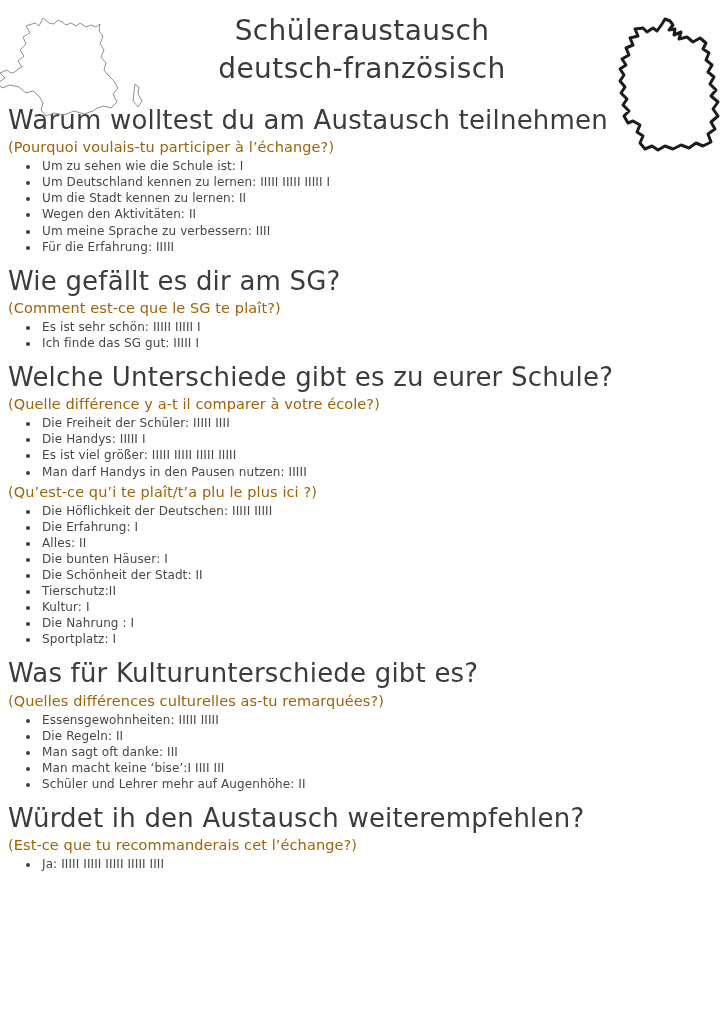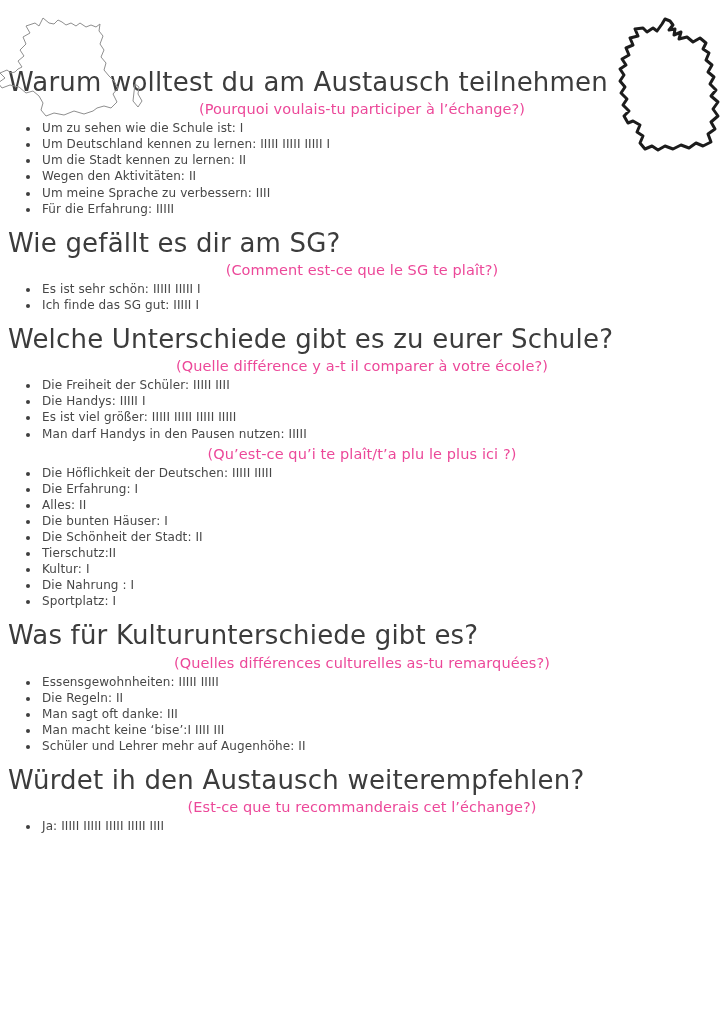--- a/index.html
+++ b/index.html
@@ -15,21 +15,21 @@
   .title{
     text-align:center;margin:12px 0 0;font-weight:400;color:#3a3a3a;
     font-size:28px;line-height:38px;letter-spacing:0.4px;
   }
   main{padding:0 8px 0 8px;}
   section h2{
     font-size:26px;font-weight:400;color:#3c3c3c;
     margin:10px 0 3px;line-height:1.24;letter-spacing:0.2px;
   }
   section:first-of-type h2{margin-top:16px;}
-  .sub{font-size:14.5px;color:#ec4899;margin:0 0 3px;letter-spacing:0.1px;text-align:center;}
+  .sub{font-size:14.5px;color:#a16207;margin:0 0 3px;letter-spacing:0.1px;}
   ul{margin:0 0 4px;padding-left:32px;list-style:disc;}
   li{
     font-size:12px;color:#474747;line-height:1.34;
     padding-left:2px;letter-spacing:0.1px;
   }
   li::marker{color:#3f3f3f;font-size:12px;}
 </style>
 </head>
 <body>
 
@@ -48,21 +48,22 @@
     <path d="M55,8 L58,3 L63,5 L66,9 L62,14 L68,13 L67,19 L74,16 L72,23 L80,21 L86,26 L93,22 L99,27
              L96,33 L102,37 L99,44 L105,49 L101,56 L107,61 L103,68 L109,74 L104,80 L111,86 L106,93
              L111,100 L104,106 L108,113 L101,118 L104,126 L96,130 L89,127 L82,132 L74,129 L66,133
              L58,130 L51,134 L45,130 L38,133 L33,127 L36,120 L30,116 L33,109 L26,105 L21,107 L17,100
              L22,95 L16,89 L20,83 L14,77 L18,71 L13,65 L17,59 L13,53 L19,49 L15,43 L22,39 L19,32
              L26,29 L23,22 L31,20 L28,13 L36,12 L40,16 L46,12 L50,15 L55,8 Z" fill="none" stroke="#1c1c1c" stroke-width="3" stroke-linejoin="round"></path>
   </svg>
 
   <header>
     <h1 class="title">
-      <br>
+      <span>Schüleraustausch</span><br>
+      <span>deutsch-französisch</span>
     </h1>
   </header>
 
   <main>
 
     <section>
       <h2>Warum wolltest du am Austausch teilnehmen</h2>
       <p class="sub">(Pourquoi voulais-tu participer à l’échange?)</p>
       <ul>
         <li>Um zu sehen wie die Schule ist: I</li>

